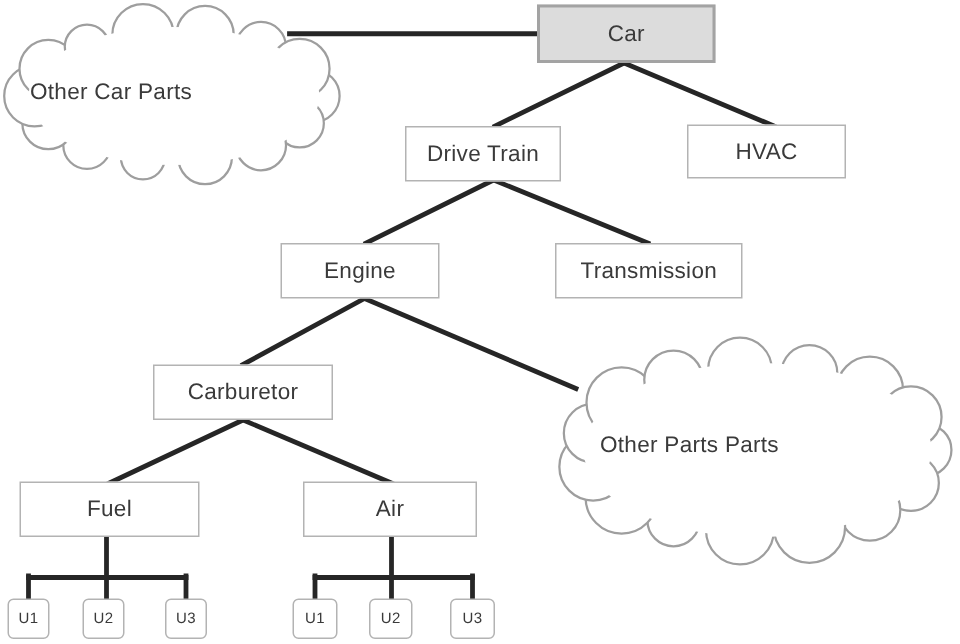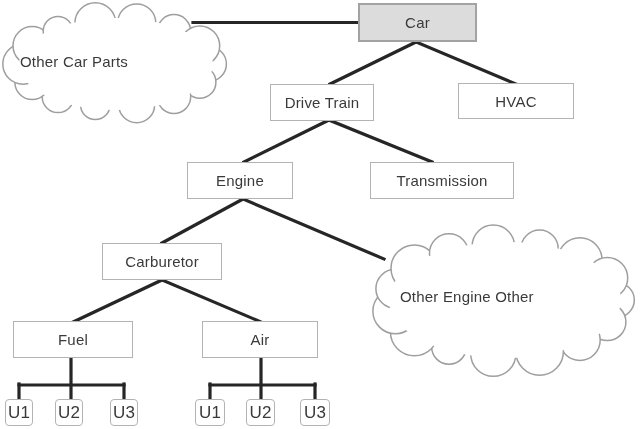--- a/index.html
+++ b/index.html
@@ -8,21 +8,21 @@
     font-family:"Liberation Sans", sans-serif; overflow:hidden;
   }
   #connector-svg { position:absolute; left:0; top:0; width:640px; height:429px; }
   .node {
     position:absolute; box-sizing:border-box;
     background:#ffffff; border:1.5px solid #b3b3b3;
     display:flex; align-items:center; justify-content:center;
     color:#3a3a3a; font-size:15px; letter-spacing:0.2px; white-space:nowrap;
   }
   .node.root { background:#dcdcdc; border:2px solid #a3a3a3; }
-  .node.unit { font-size:17px; border-radius:4px; border-width:1.8px; }
+  .node.unit { font-size:10px; border-radius:4px; border-width:1.8px; }
   .cloud-label {
     position:absolute; color:#3a3a3a; font-size:15px; letter-spacing:0.2px;
     text-align:left; white-space:nowrap;
   }
 </style>
 </head>
 <body>
 
 <div class="canvas">
 
@@ -74,36 +74,36 @@
       <line x1="261" y1="357" x2="261" y2="399" stroke="#262626" stroke-width="3.2" stroke-linecap="square"></line>
       <line x1="210" y1="385" x2="315" y2="385" stroke="#262626" stroke-width="3.2" stroke-linecap="square"></line>
       <line x1="210" y1="384" x2="210" y2="399" stroke="#262626" stroke-width="3.2" stroke-linecap="square"></line>
       <line x1="315" y1="384" x2="315" y2="399" stroke="#262626" stroke-width="3.2" stroke-linecap="square"></line>
     </svg>
 
   <div class="node root" style="left:358px;top:3px;width:119px;height:39px">Car</div>
 
   <div class="node" style="left:270px;top:84px;width:104px;height:37px">Drive Train</div>
 
-  <div class="node" style="left:458px;top:83px;width:116px;height:36px">HVAC</div>
+  <div class="node" style="left:458px;top:83px;width:106px;height:36px">HVAC</div>
 
   <div class="node" style="left:187px;top:162px;width:106px;height:37px">Engine</div>
 
-  <div class="node" style="left:370px;top:162px;width:144px;height:37px">Transmission</div>
+  <div class="node" style="left:370px;top:162px;width:125px;height:37px">Transmission</div>
 
   <div class="node" style="left:13px;top:321px;width:120px;height:37px">Fuel</div>
 
   <div class="node" style="left:102px;top:243px;width:120px;height:37px">Carburetor</div>
 
   <div class="node" style="left:202px;top:321px;width:116px;height:37px">Air</div>
 
   <div class="node unit" style="left:5px;top:399px;width:28px;height:27px">U1</div>
   <div class="node unit" style="left:55px;top:399px;width:28px;height:27px">U2</div>
   <div class="node unit" style="left:110px;top:399px;width:28px;height:27px">U3</div>
 
   <div class="node unit" style="left:195px;top:399px;width:30px;height:27px">U1</div>
   <div class="node unit" style="left:246px;top:399px;width:29px;height:27px">U2</div>
   <div class="node unit" style="left:300px;top:399px;width:30px;height:27px">U3</div>
 
   <div class="cloud-label" style="left:20px;top:53px;width:200px">Other Car Parts</div>
-  <div class="cloud-label" style="left:400px;top:288px;width:235px">Other Engine Other</div>
+  <div class="cloud-label" style="left:400px;top:288px;width:235px">Other Parts Parts</div>
 
 </div>
 
 </body></html>

